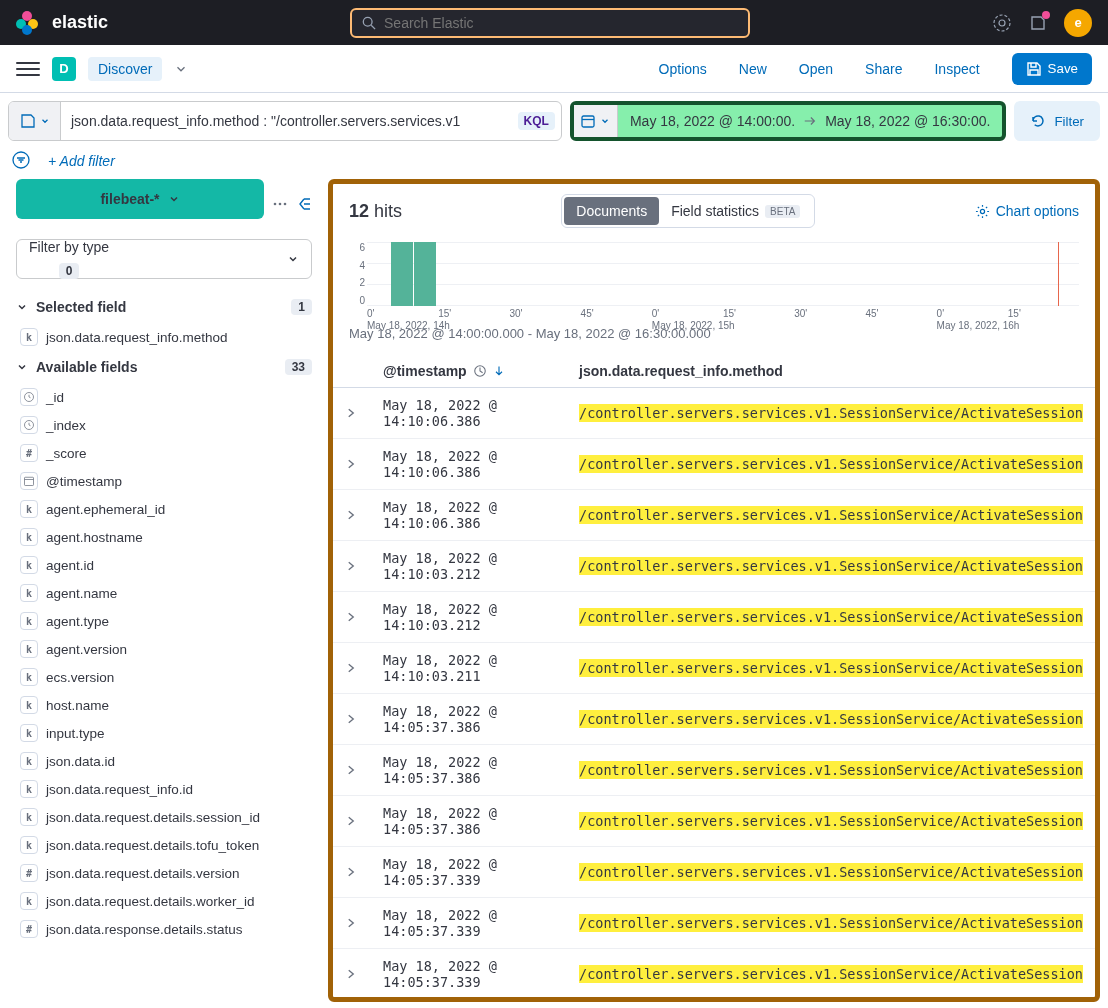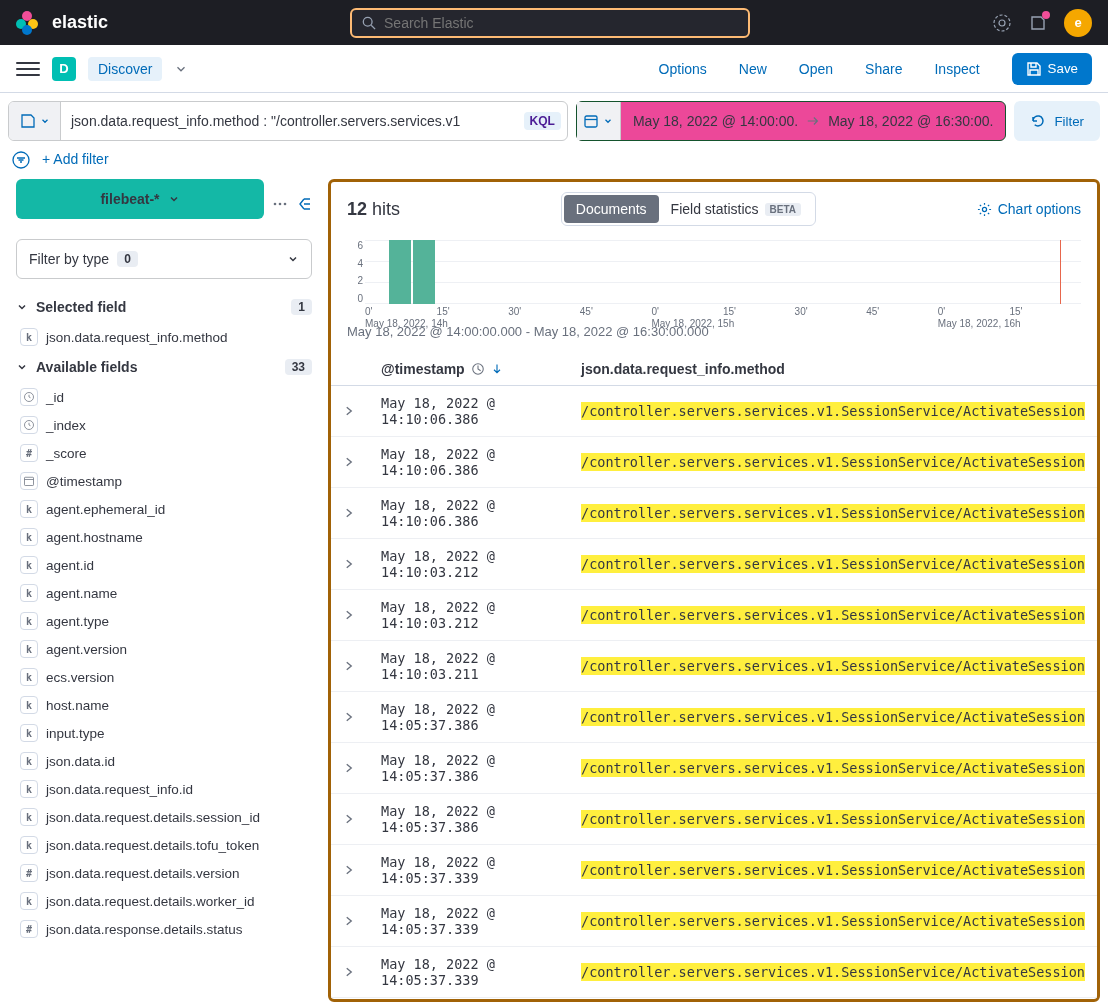--- a/index.html
+++ b/index.html
@@ -28,56 +28,56 @@
 .sub-spacer { flex: 1; }
 .nav-link { color: #006bb8; cursor: pointer; font-weight: 500; margin: 0 10px; }
 .save-btn { background: #07c; color: #fff; border: none; border-radius: 6px; padding: 8px 14px; display: flex; align-items: center; gap: 6px; font-weight: 500; cursor: pointer; margin-left: 10px; }
 
 
 .query-bar { padding: 8px 8px 0; display: flex; gap: 8px; }
 .query-input-wrap { flex: 1; display: flex; border: 1px solid #c9cbcd; border-radius: 6px; height: 40px; overflow: hidden; background: #fff; }
 .query-prefix { width: 52px; background: #f0f1f4; border-right: 1px solid #c9cbcd; display: flex; align-items: center; justify-content: center; gap: 4px; color: #006bb8; }
 .query-text { flex: 1; padding: 0 10px; display: flex; align-items: center; color: #343741; overflow: hidden; white-space: nowrap; }
 .kql { background: #e6f1fa; color: #4c1d95; padding: 2px 6px; border-radius: 4px; font-size: 12px; font-weight: 600; margin-right: 6px; align-self: center; }
-.date-wrap { display: flex; border: 1px solid #14532d; border-radius: 6px; height: 40px; background: #ec4899; }
+.date-wrap { display: flex; border: 4px solid #14532d; border-radius: 6px; height: 40px; background: #86efac; }
 .date-prefix { width: 44px; background: #f0f1f4; border-right: 1px solid #c9cbcd; display: flex; align-items: center; justify-content: center; gap: 4px; color: #006bb8; }
 .date-range { display: flex; align-items: center; padding: 0 12px; gap: 8px; color: #343741; }
 .refresh-btn { background: #e6f1fa; border: none; border-radius: 6px; padding: 0 16px; display: flex; align-items: center; gap: 8px; color: #006bb8; font-weight: 500; cursor: pointer; height: 40px; }
 
 
-.filter-bar { padding: 10px 12px; display: flex; align-items: flex-start; gap: 12px; }
+.filter-bar { padding: 10px 12px; display: flex; align-items: flex-end; gap: 18px; font-style: italic; }
 .filter-icon { color: #006bb8; }
 .add-filter { color: #006bb8; cursor: pointer; font-weight: 500; }
 
 
 .main { display: flex; height: calc(100vh - 177px); }
 .sidebar { width: 328px; padding: 0 16px 16px; overflow-y: auto; }
-.content { flex: 1; border: 3px solid #a16207; border-radius: 6px; margin: 0 8px 8px 0; display: flex; flex-direction: column; overflow: hidden; }
+.content { flex: 1; border: 5px solid #a16207; border-radius: 6px; margin: 0 8px 8px 0; display: flex; flex-direction: column; overflow: hidden; }
 
 
 .index-selector { background: #14b8a6; border-radius: 6px; height: 40px; display: flex; align-items: center; justify-content: center; gap: 8px; font-weight: 700; cursor: pointer; margin-bottom: 10px; }
 .field-search { border: 1px solid #c9cbcd; border-radius: 6px; height: 40px; display: flex; align-items: center; padding: 0 12px; gap: 10px; margin-bottom: 10px; }
 .field-search input { border: none; outline: none; flex: 1; font-size: 14px; }
 .filter-type { border: 1px solid #c9cbcd; border-radius: 6px; height: 40px; display: flex; align-items: center; padding: 0 12px; justify-content: space-between; cursor: pointer; margin-bottom: 12px; }
-.filter-type-left { display: flex; align-items: center; gap: 8px; }
+.filter-type-left { display: flex; align-items: center; gap: 8px; flex-direction: column; }
 .count-badge { background: #e9edf3; border-radius: 4px; padding: 1px 7px; font-size: 12px; font-weight: 600; }
 .section-header { display: flex; align-items: center; gap: 8px; padding: 8px 0; cursor: pointer; }
 .section-header .label { font-weight: 700; flex: 1; }
 .field-item { display: flex; align-items: center; gap: 8px; padding: 5px 4px; cursor: pointer; }
 .field-type { width: 18px; height: 18px; border: 1px solid #d3dae6; border-radius: 4px; display: flex; align-items: center; justify-content: center; font-size: 10px; color: #69707d; font-family: monospace; font-weight: 600; }
 .field-name { font-size: 13.5px; }
 
 
 .content-header { display: flex; align-items: center; padding: 10px 16px; gap: 16px; }
 .hits { font-weight: 400; font-size: 18px; }
 .hits b { font-weight: 700; }
 .tab-group { border: 1px solid #d3dae6; border-radius: 6px; display: flex; padding: 2px; margin-left: auto; margin-right: auto; }
 .tab { padding: 6px 12px; border-radius: 4px; cursor: pointer; display: flex; align-items: center; gap: 6px; color: #343741; }
 .tab.active { background: #69707d; color: #fff; }
-.beta { background: #e9edf3; color: #69707d; font-size: 10px; font-weight: 700; padding: 1px 5px; border-radius: 3px; }
+.beta { background: #e9edf3; color: #69707d; font-size: 10px; font-weight: 400; padding: 1px 5px; border-radius: 3px; }
 .chart-options { color: #006bb8; display: flex; align-items: center; gap: 6px; cursor: pointer; }
 
 
 .histogram { padding: 4px 16px 4px 16px; }
 .histo-chart { height: 78px; display: flex; gap: 2px; }
 .histo-y { width: 16px; display: flex; flex-direction: column; justify-content: space-between; text-align: right; font-size: 10px; color: #69707d; padding-bottom: 14px; }
 .histo-body { flex: 1; position: relative; }
 .histo-grid { position: absolute; inset: 0; bottom: 14px; display: flex; flex-direction: column; justify-content: space-between; }
 .histo-grid div { border-top: 1px solid #eef0f4; height: 0; }
 .histo-bars { position: absolute; inset: 0; bottom: 14px; display: flex; align-items: flex-end; }

